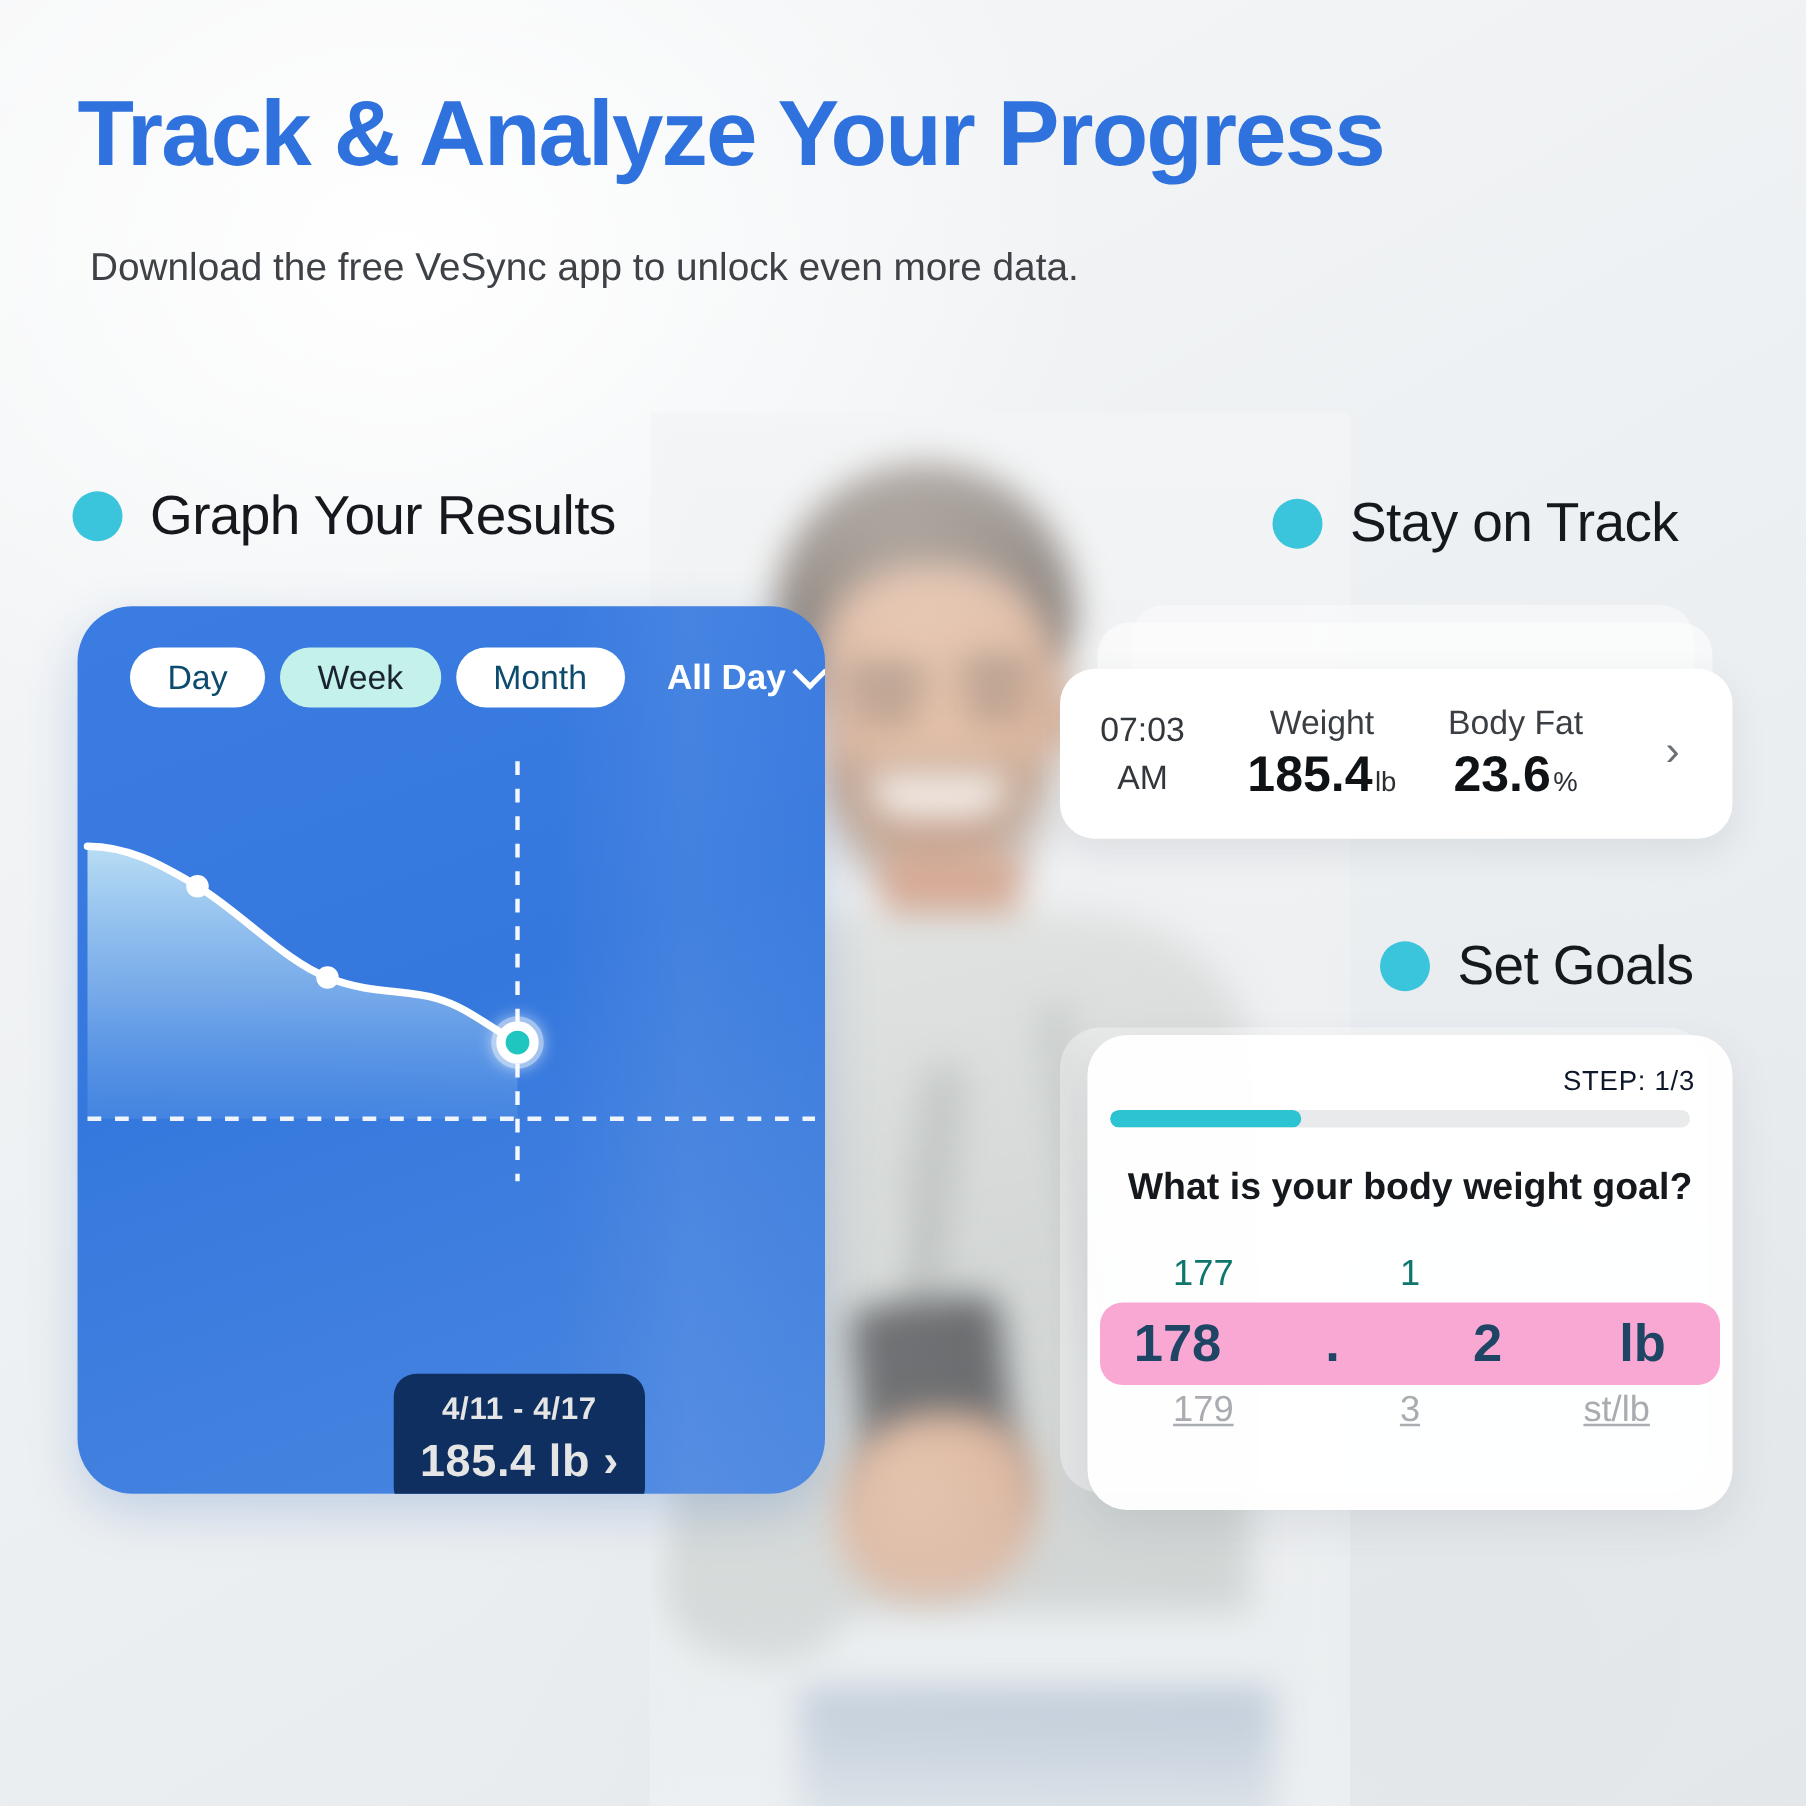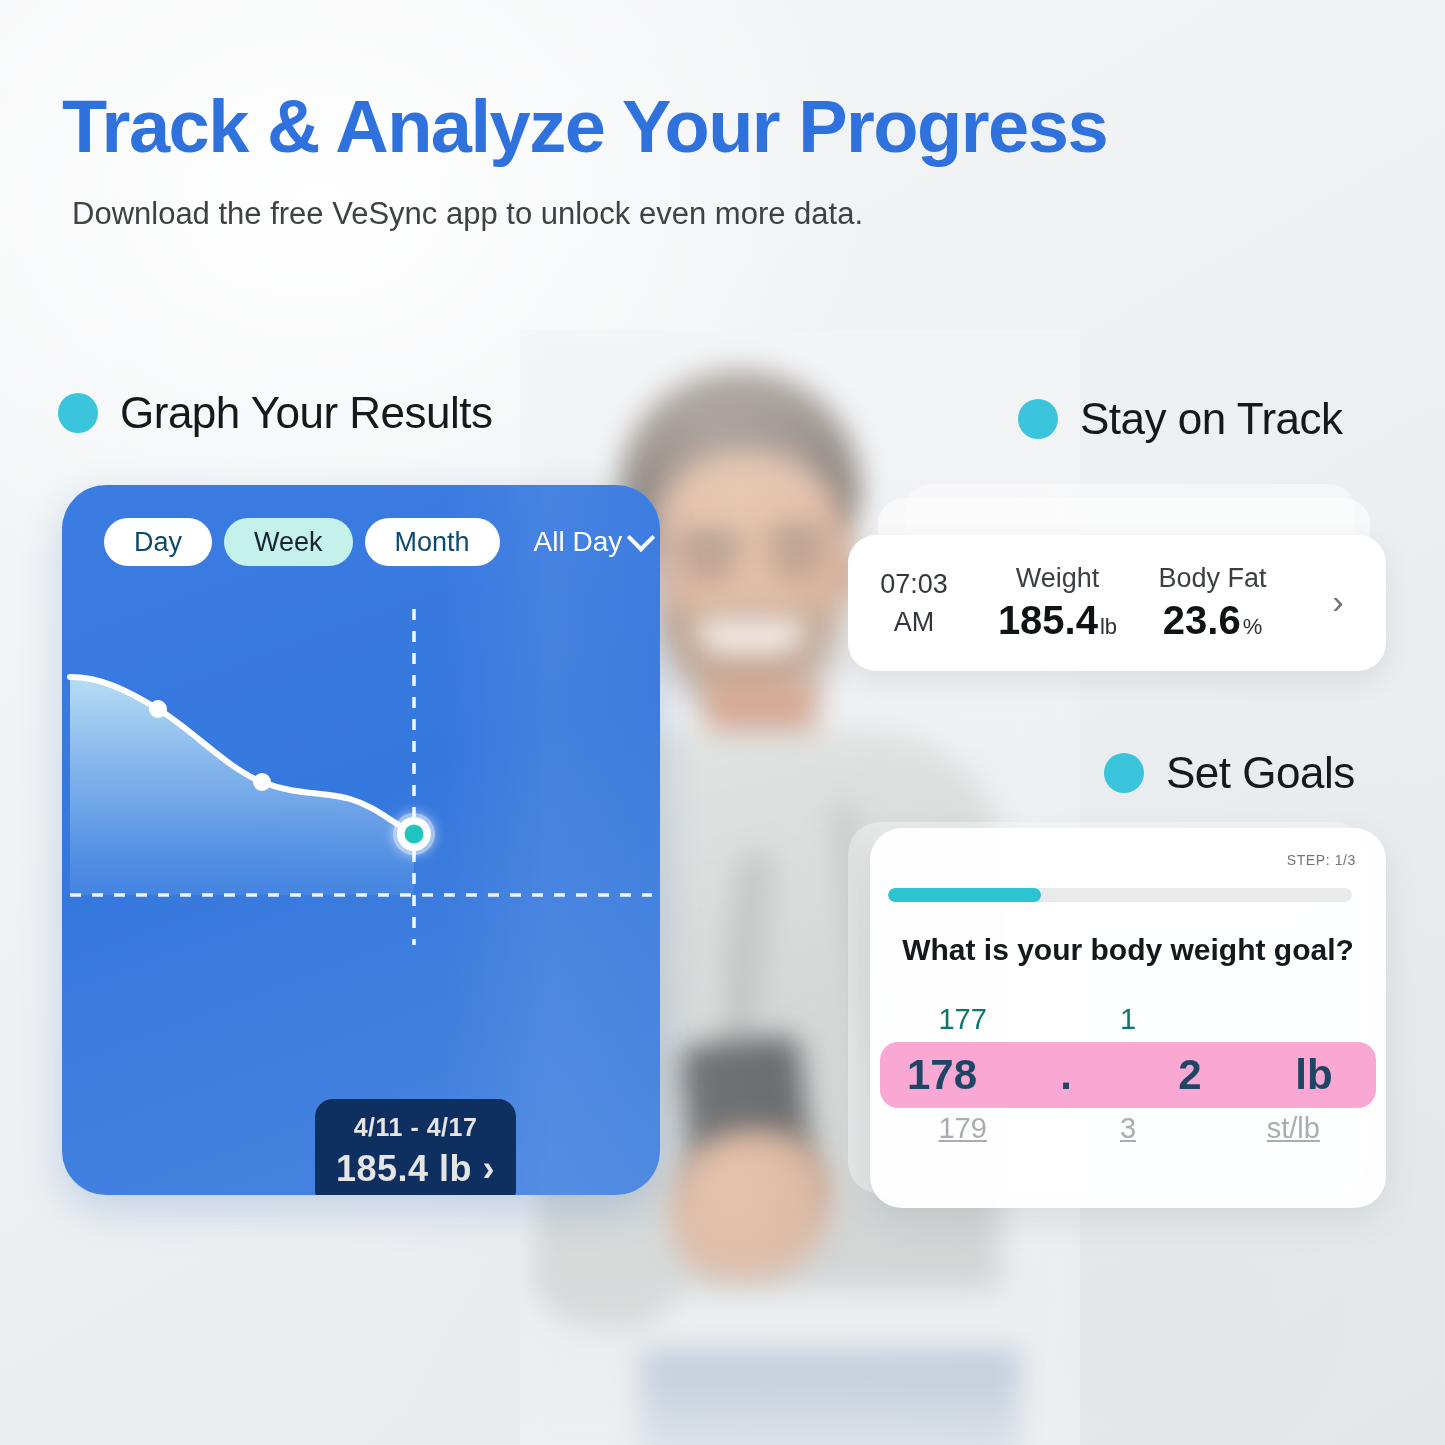--- a/index.html
+++ b/index.html
@@ -121,21 +121,21 @@
         rgba(243,245,246,0.28) 20%,
         rgba(243,245,246,0.20) 60%,
         rgba(240,243,245,0.45) 92%,
         rgba(238,241,243,0.8) 100%);
   }
 
   
   #headline {
     position: absolute;
     left: 62px;
-    top: 84px;
+    top: 64px;
     font-size: 74px;
     font-weight: bold;
     letter-spacing: -1.5px;
     color: #2f72dd;
     white-space: nowrap;
   }
   #subhead {
     position: absolute;
     left: 72px;
     top: 196px;
@@ -211,21 +211,21 @@
     background: #c4f1ea;
     color: #1a2430;
   }
   #all-day {
     margin-left: 22px;
     display: flex;
     align-items: center;
     gap: 9px;
     color: #ffffff;
     font-size: 28px;
-    font-weight: normal;
+    font-weight: bold;
   }
   #all-day .chev {
     width: 16px; height: 16px;
     border-right: 4px solid #fff;
     border-bottom: 4px solid #fff;
     transform: rotate(45deg) translate(-3px,-3px);
   }
 
   
   #plot {
@@ -358,22 +358,22 @@
     left: 870px; top: 828px;
     width: 516px; height: 380px;
     border-radius: 32px;
     background: rgba(255,255,255,0.94);
     box-shadow: 0 12px 34px rgba(60,70,85,0.10);
     z-index: 3;
   }
   #step-label {
     position: absolute;
     right: 30px; top: 24px;
-    color: #737373;
-    font-size: 14px;
+    color: #0f172a;
+    font-size: 22px;
     letter-spacing: 0.6px;
   }
   #progress-track {
     position: absolute;
     left: 18px; top: 60px;
     width: 464px; height: 14px;
     border-radius: 8px;
     background: #e9eaec;
     overflow: hidden;
   }

